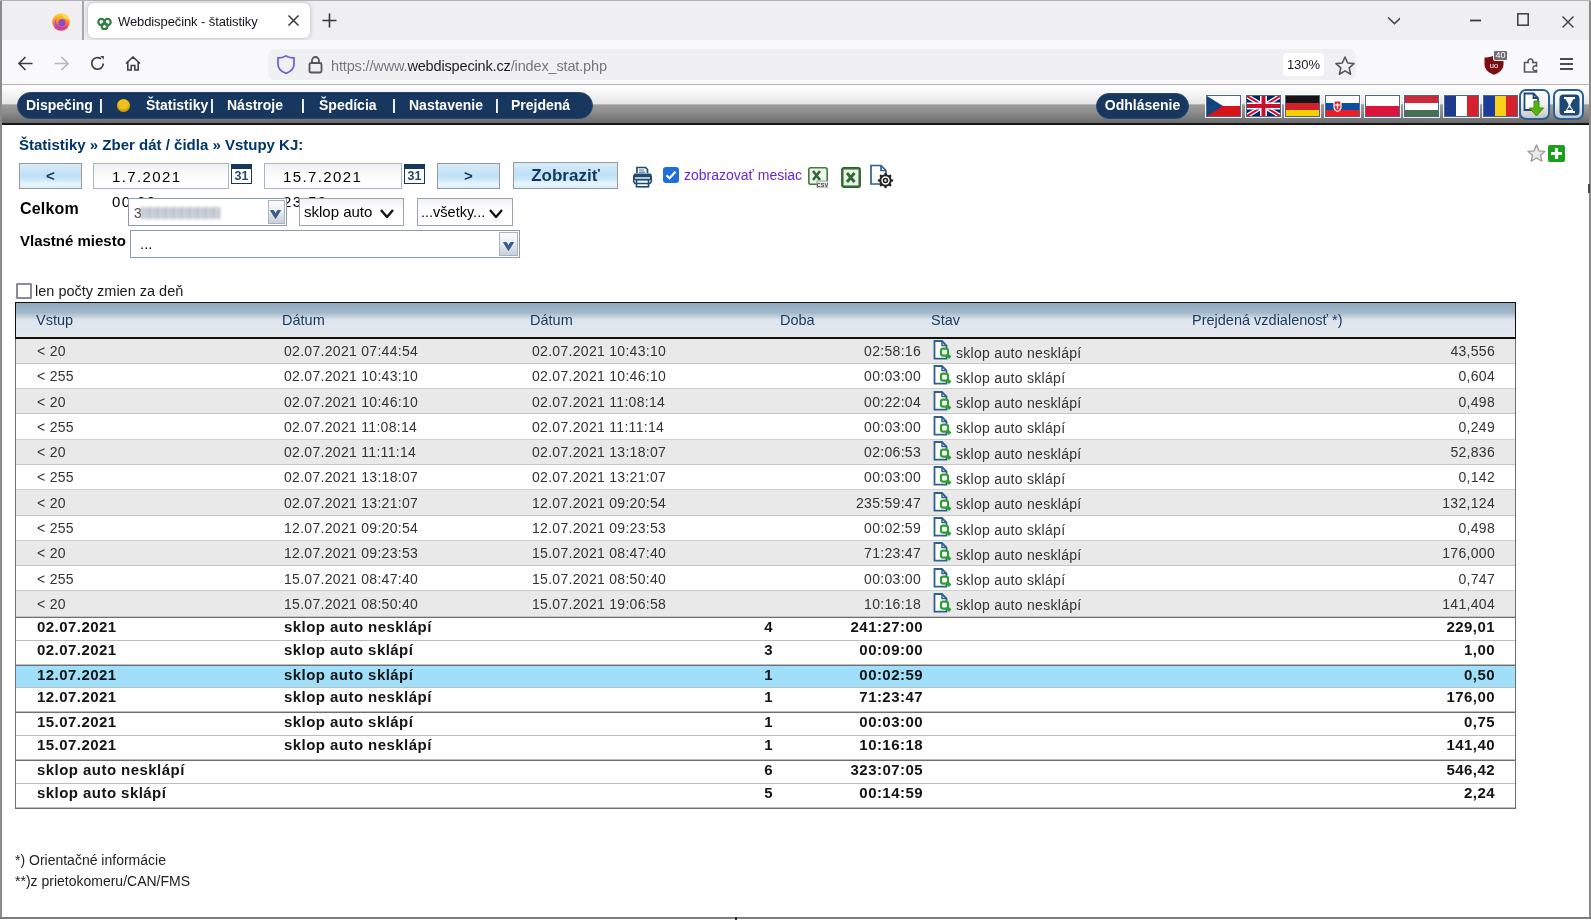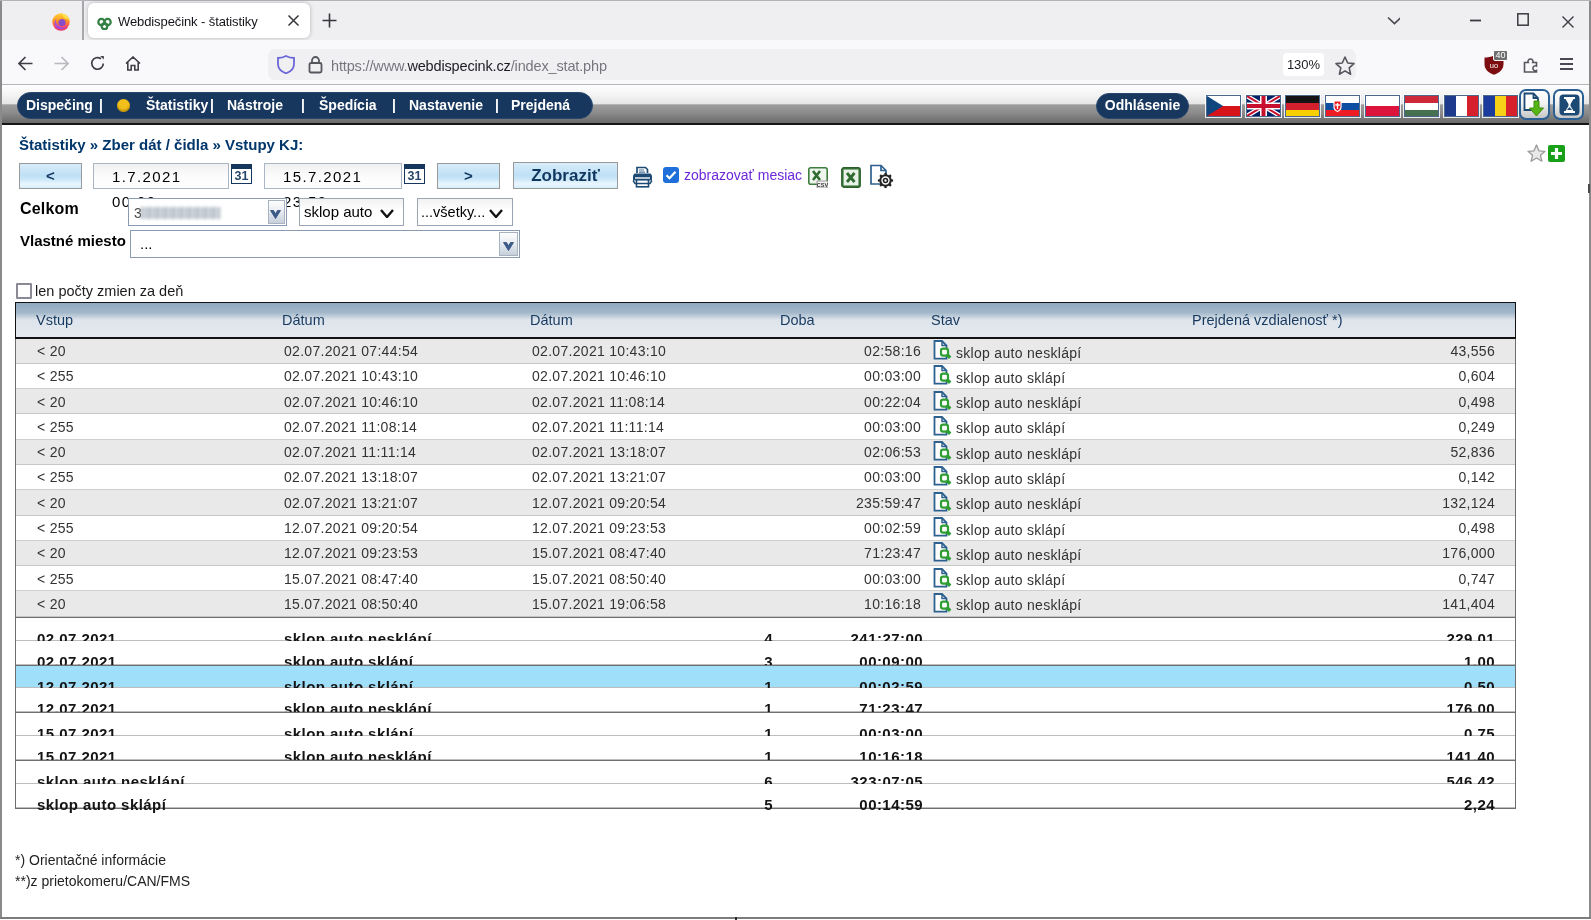--- a/index.html
+++ b/index.html
@@ -48,21 +48,21 @@
 .nsel { border:1px solid #9aa4b2; background:linear-gradient(#f1f1f1, #ffffff 45%); font-size:15px; color:#000; }
 
 #tblwrap { left:15px; top:302px; width:1501px; border:1px solid #6e6e6e; border-top:none; background:#fff; }
 #thead { position:relative; height:36.5px; margin:0 -1px; border:1.5px solid #121212; border-bottom:2px solid #121212;
   background:linear-gradient(#90a9bf 0%, #a2b7c9 28%, #dfe5ec 50%, #e3e8ef 100%); }
 #thead span { position:absolute; top:9px; font-size:14.5px; font-weight:normal; color:#16395f; }
 .drow { position:relative; height:25.3px; border-bottom:1px solid #cfcfcf; font-size:14px; color:#333; background:#fff; }
 .drow.g { background:#e9e9e9; border-bottom:1px solid #c6c6c6; }
 .drow span { position:absolute; top:4.5px; letter-spacing:.3px; }
 .srow { position:relative; height:23.9px; border-bottom:1px solid #bdbdbd; font-size:15px; font-weight:bold; color:#141414; background:#fff; }
-.srow span { position:absolute; top:12px; letter-spacing:.45px;text-align:right; }
+.srow span { position:absolute; top:0; letter-spacing:.45px;text-align:right; }
 .srow.dark { border-top:1px solid #6f6f6f; }
 .srow.hl { background:#9fdffa; }
 .ra { text-align:right; }
 .footnote { font-size:14px; color:#222; }
 #botline { left:0px; top:917px; width:1591px; height:2px; background:#7d7d7d; }
 #bl { left:0; top:1px; width:2px; height:916px; background:#8a8a8a; }
 #br { left:1588.5px; top:1px; width:2px; height:916px; background:#8a8a8a; }
 </style>
 </head>
 <body>

